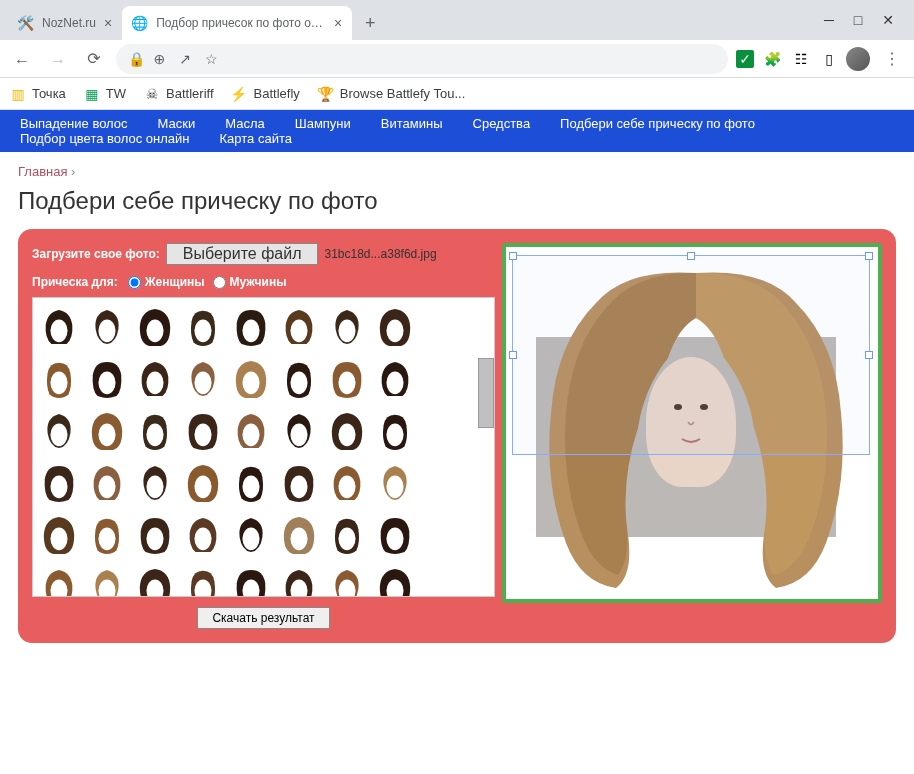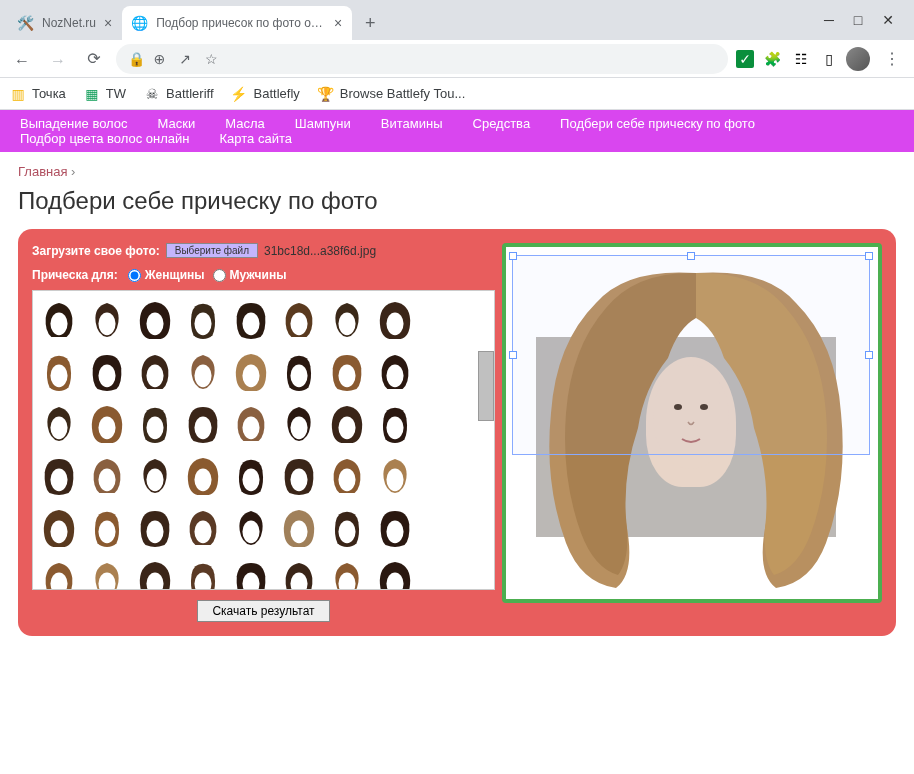--- a/index.html
+++ b/index.html
@@ -24,33 +24,33 @@
 .address-right { display: flex; align-items: center; gap: 14px; }
 .ext-icons { display: flex; align-items: center; gap: 10px; }
 .ext-icon { width: 18px; height: 18px; display: flex; align-items: center; justify-content: center; font-size: 14px; cursor: pointer; }
 .avatar { width: 24px; height: 24px; border-radius: 50%; background: linear-gradient(135deg, #888, #555); cursor: pointer; }
 
 .bookmarks-bar { background: #fff; height: 32px; display: flex; align-items: center; padding: 0 10px; gap: 18px; border-bottom: 1px solid #dadce0; font-size: 13px; color: #3c4043; }
 .bookmark { display: flex; align-items: center; gap: 6px; cursor: pointer; }
 .bm-icon { width: 16px; height: 16px; display: flex; align-items: center; justify-content: center; font-size: 14px; }
 
 .page-content { background: #fff; height: calc(774px - 40px - 38px - 32px); overflow: hidden; }
-.site-nav { background: #d946ef; color: #fff; padding: 6px 20px; font-size: 13px; }
+.site-nav { background: #1d4ed8; color: #fff; padding: 6px 20px; font-size: 13px; }
 .nav-row { display: flex; gap: 30px; flex-wrap: wrap; }
 .nav-item { cursor: pointer; white-space: nowrap; }
 
 .container { padding: 12px 18px; }
 .breadcrumb { font-size: 13px; color: #888; margin-bottom: 8px; }
 .breadcrumb a { color: #b05060; text-decoration: none; }
 .page-title { font-size: 24px; color: #333; font-weight: normal; margin-bottom: 14px; }
 
 .main-box { background: #e85d5d; border-radius: 14px; padding: 14px; display: flex; gap: 7px; }
 .left-panel { flex: 1; min-width: 0; }
 .upload-row { display: flex; align-items: center; gap: 6px; margin-bottom: 10px; font-size: 12px; color: #fff; }
-.file-btn { background: #c4b5fd; border: 1px solid #888; padding: 1px 8px; font-size: 10px; color: #333; cursor: pointer; }
+.file-btn { background: #e5e5e5; border: 1px solid #888; padding: 1px 16px; font-size: 16px; color: #333; cursor: pointer; }
 .file-name { color: #333; font-size: 12px; }
 .gender-row { font-size: 12px; color: #fff; margin-bottom: 8px; display: flex; align-items: center; gap: 4px; }
 .gender-row label { font-weight: bold; margin-right: 6px; }
 
 .hairstyle-grid { background: #fff; border: 1px solid #ccc; height: 300px; overflow-y: auto; position: relative; padding: 6px; }
 .hair-row { display: flex; gap: 8px; margin-bottom: 6px; }
 .hair-item { width: 40px; height: 46px; display: flex; align-items: center; justify-content: center; cursor: pointer; }
 .hair-svg { width: 38px; height: 42px; }
 .scrollbar-vis { position: absolute; right: 0; top: 60px; width: 16px; height: 70px; background: #c0c0c0; border: 1px solid #999; }
 

